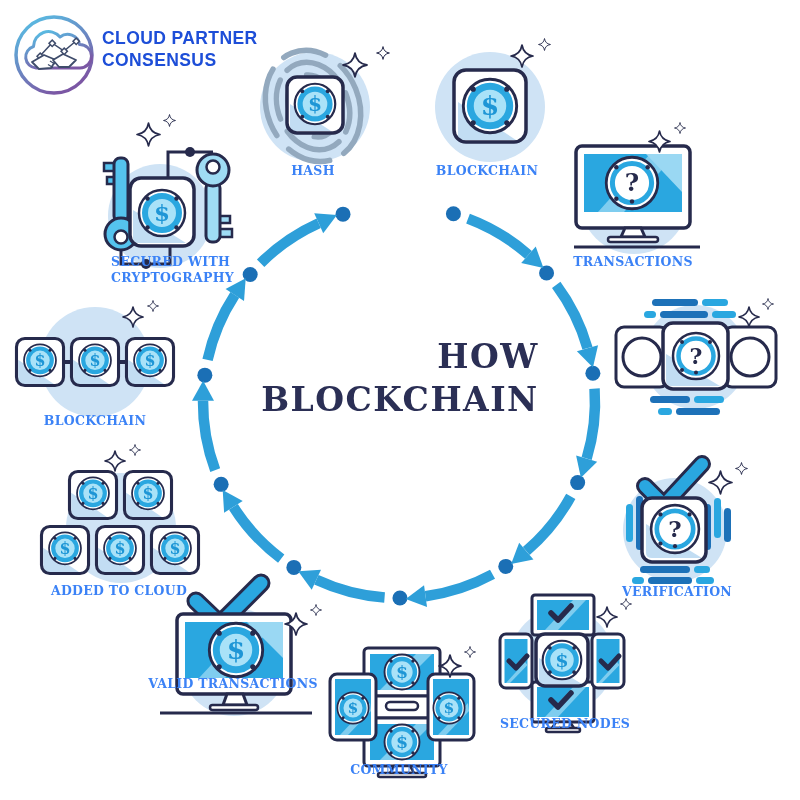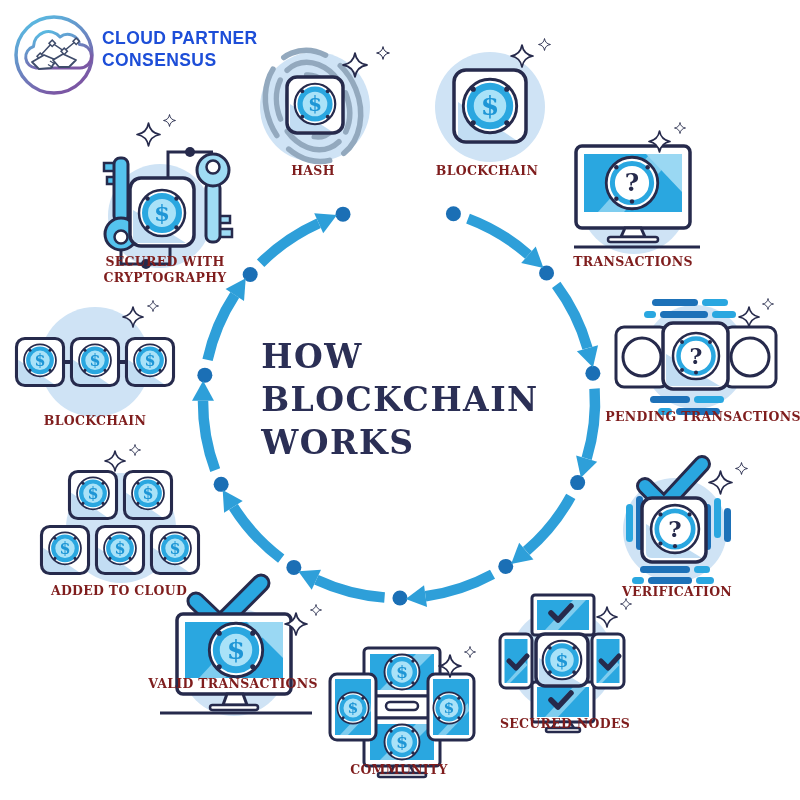--- a/index.html
+++ b/index.html
@@ -1,25 +1,25 @@
 <!DOCTYPE html>
 <html><head>
 <meta charset="utf-8">
 <style>
   html,body{margin:0;padding:0;background:#fff;}
   .canvas{position:relative;width:800px;height:800px;background:#fff;overflow:hidden;
           font-family:"Liberation Sans",sans-serif;}
   #scene{position:absolute;left:0;top:0;}
   .brand{position:absolute;left:102px;top:27px;font:700 17.5px "Liberation Sans",sans-serif;
          color:#1d4ed8;letter-spacing:.4px;line-height:1.28;}
-  .title{position:absolute;left:400px;top:336px;transform:translateX(-50%);text-align:left;
+  .title{position:absolute;left:400px;top:336px;transform:translateX(-50%);text-align:right;
          font:700 33px "DejaVu Serif",serif;color:#2B2F55;letter-spacing:1.5px;line-height:1.3;
          white-space:nowrap;}
   .step-label{position:absolute;transform:translateX(-50%);font:700 12.5px "DejaVu Serif",serif;
-         color:#7f1d1d;letter-spacing:.3px;text-align:center;white-space:nowrap;}
+         color:#3b82f6;letter-spacing:.3px;text-align:left;white-space:nowrap;}
   .step-label.wrap{white-space:normal;width:136px;line-height:1.3;}
 </style>
 </head>
 <body>
 
 <div class="canvas">
 
 <svg id="scene" width="800" height="800" viewBox="0 0 800 800">
   <defs>
     <linearGradient id="lg" x1="0" y1="0" x2="0.55" y2="1">
@@ -369,28 +369,26 @@
 </svg>
 
 <div class="brand">
   <div>CLOUD PARTNER</div>
   <div>CONSENSUS</div>
 </div>
 
 <div class="title">
   <div>HOW</div>
   <div>BLOCKCHAIN</div>
-  <div>WORKS</div>
 </div>
 
 <div class="step-label" style="left:313px;top:163px">HASH</div>
 <div class="step-label" style="left:487px;top:163px">BLOCKCHAIN</div>
 <div class="step-label" style="left:633px;top:254px">TRANSACTIONS</div>
-<div class="step-label" style="left:703px;top:409px">PENDING TRANSACTIONS</div>
 <div class="step-label" style="left:677px;top:584px">VERIFICATION</div>
 <div class="step-label" style="left:565px;top:716px">SECURED NODES</div>
 <div class="step-label" style="left:399px;top:762px">COMMUNITY</div>
 <div class="step-label" style="left:233px;top:676px">VALID TRANSACTIONS</div>
 <div class="step-label" style="left:119px;top:583px">ADDED TO CLOUD</div>
 <div class="step-label" style="left:95px;top:413px">BLOCKCHAIN</div>
-<div class="step-label wrap" style="left:165px;top:254px">SECURED WITH CRYPTOGRAPHY</div>
+<div class="step-label wrap" style="left:179px;top:254px">SECURED WITH CRYPTOGRAPHY</div>
 
 </div>
 
 </body></html>

